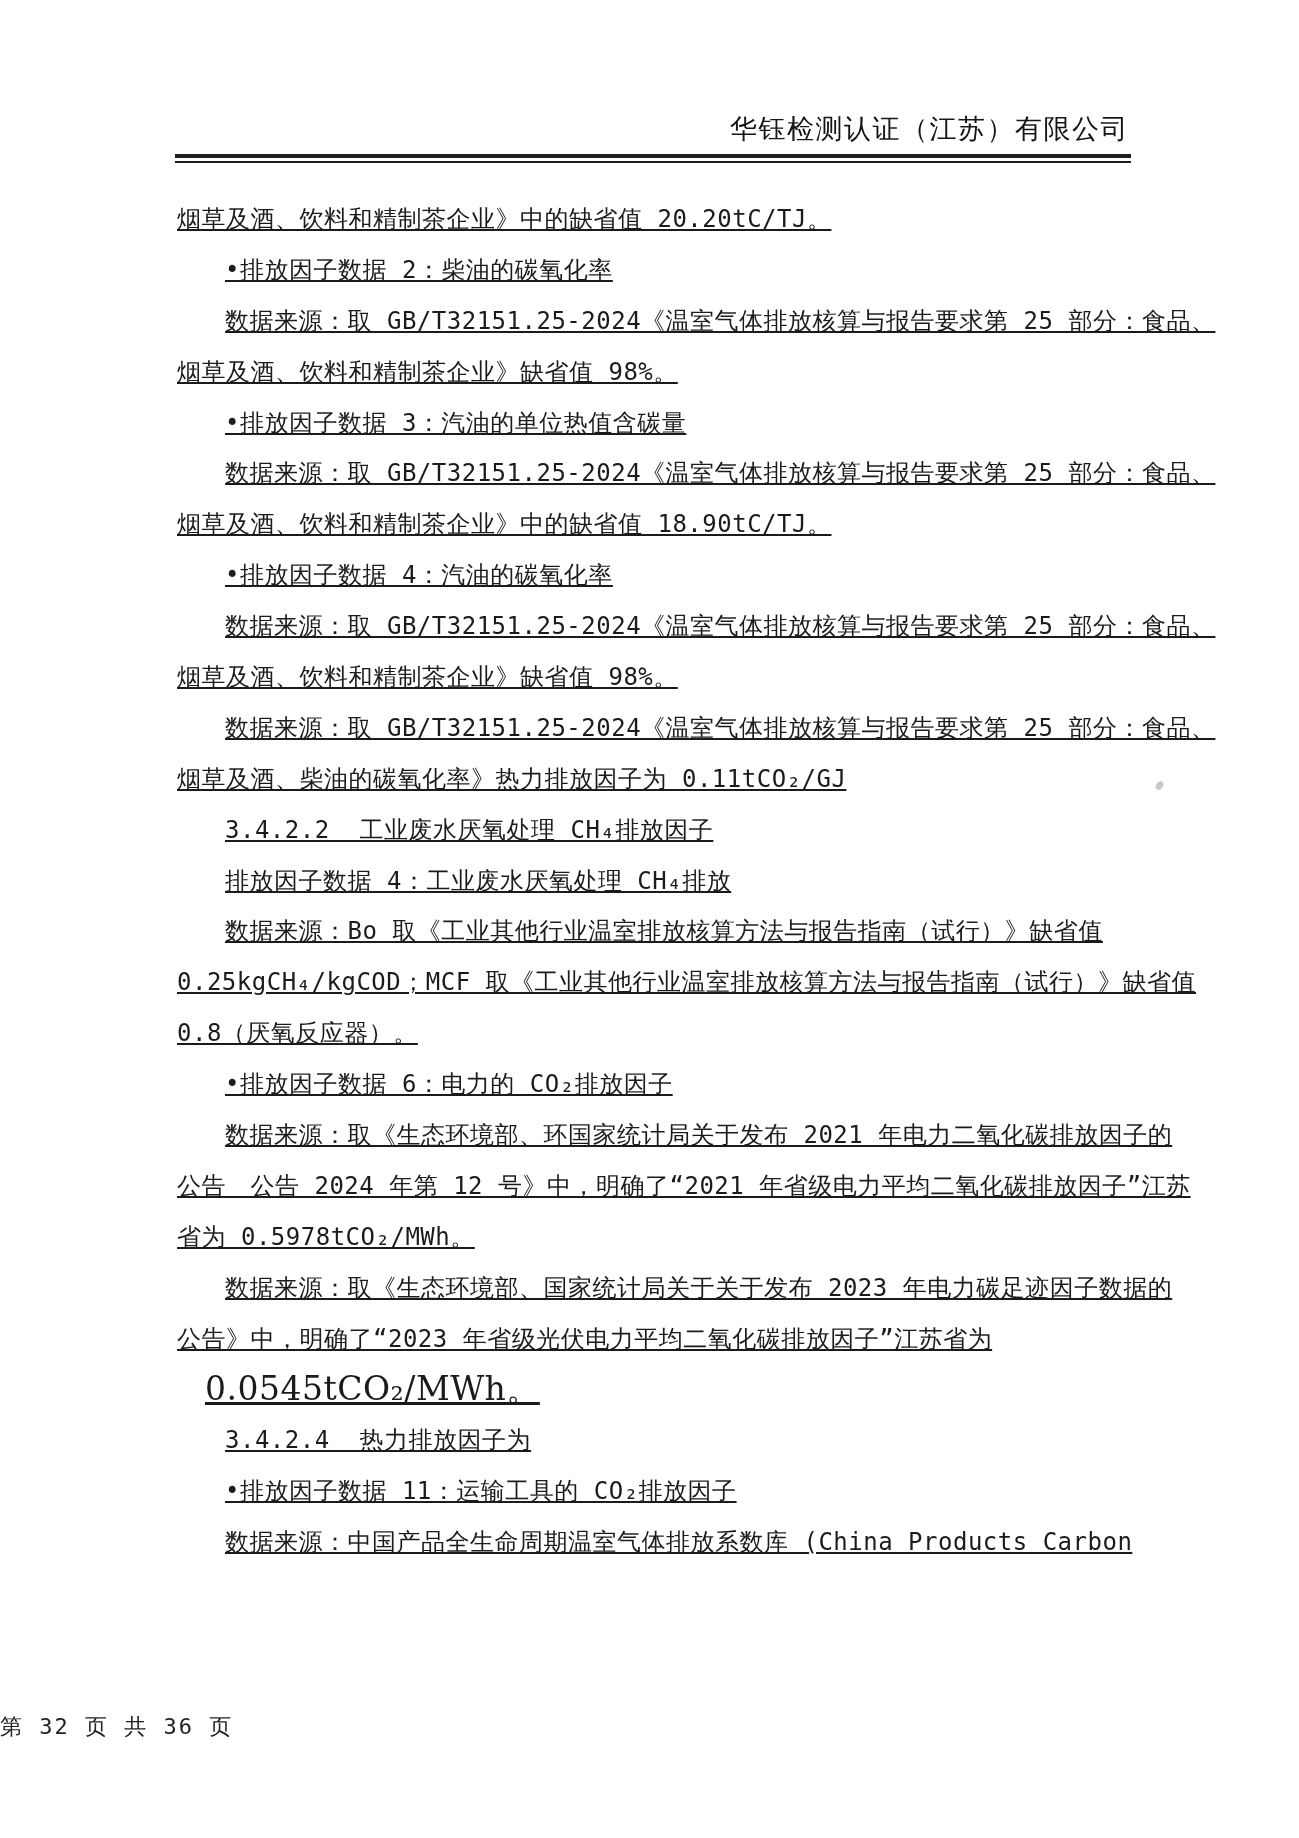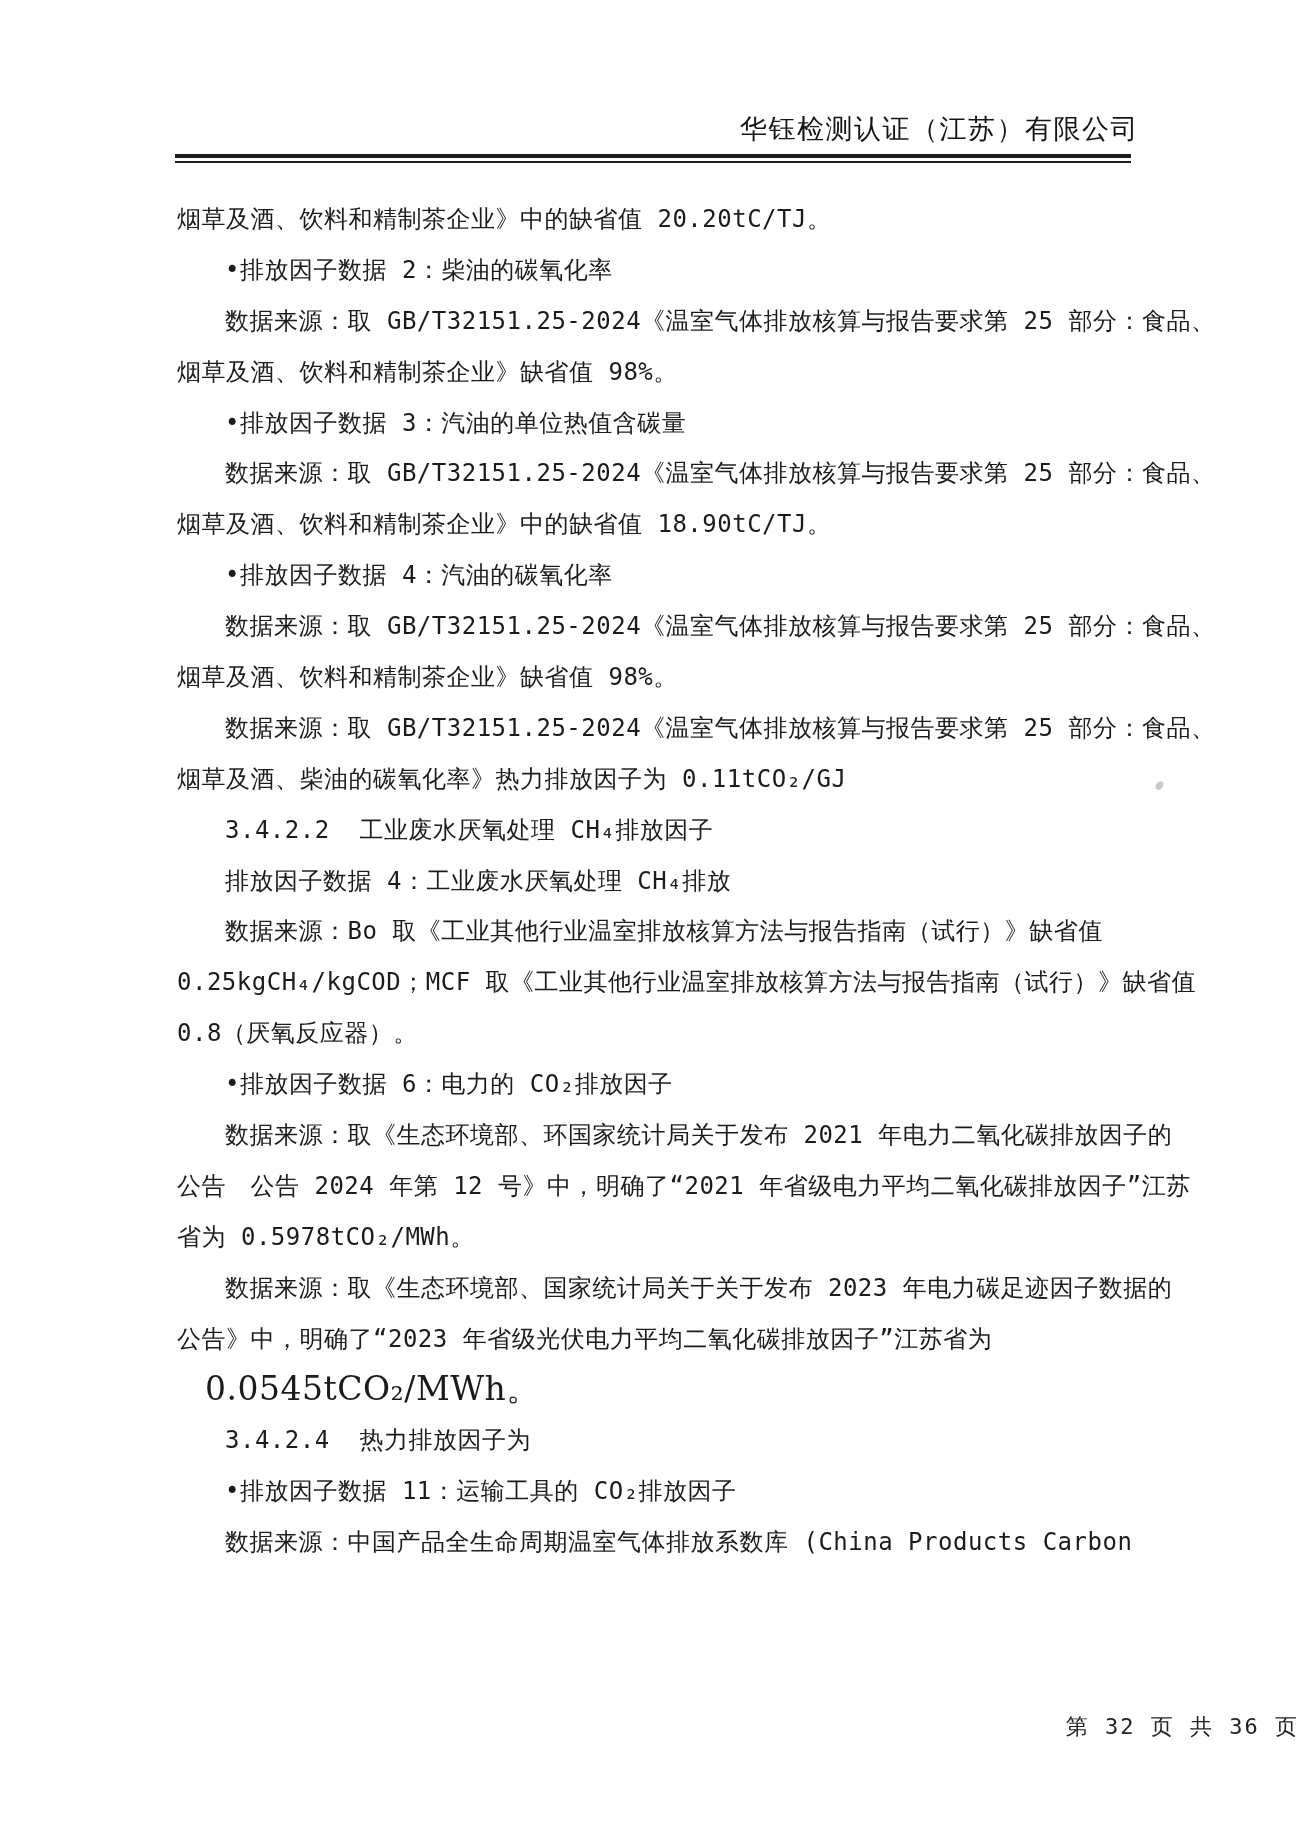--- a/index.html
+++ b/index.html
@@ -7,59 +7,60 @@
     position:relative;
     width:1299px;height:1838px;
     background:#ffffff;
     overflow:hidden;
     font-family:"DejaVu Sans Mono","Liberation Mono",monospace,sans-serif;
     color:#1b1b1b;
   }
   
   #header-company{
     position:absolute;
-    top:111px;right:160px;
+    top:111px;right:170px;
     font-size:27px;
     letter-spacing:1.5px;
     white-space:pre;
     color:#151515;
   }
   #header-rule{
     position:absolute;
     left:175px;top:154px;
     width:956px;
   }
   #header-rule .rule-thick{height:4px;background:#1d1d1d;}
   #header-rule .rule-gap{height:3px;}
   #header-rule .rule-thin{height:2px;background:#1d1d1d;}
   
   #doc-body{
     position:absolute;
     left:177px;top:194px;
     width:990px;
+    text-decoration:underline;
   }
   .line{
     height:50.9px;
     line-height:50.9px;
     font-size:24px;
     white-space:pre;
     letter-spacing:0.5px;
   }
   .line.indent{padding-left:48px;}
   .line.serif{
     font-family:"DejaVu Serif","Liberation Serif",serif;
     font-size:33px;
     margin-left:28px;
   }
   
   #footer-page{
     position:absolute;
     left:0;top:1712px;
     width:100%;
-    text-align:right;
+    text-align:left;
     font-size:22px;
     letter-spacing:2px;
     white-space:pre;
     color:#222;
   }
   
   #scan-speck{
     position:absolute;
     left:1156px;top:781px;
     width:7px;height:9px;

